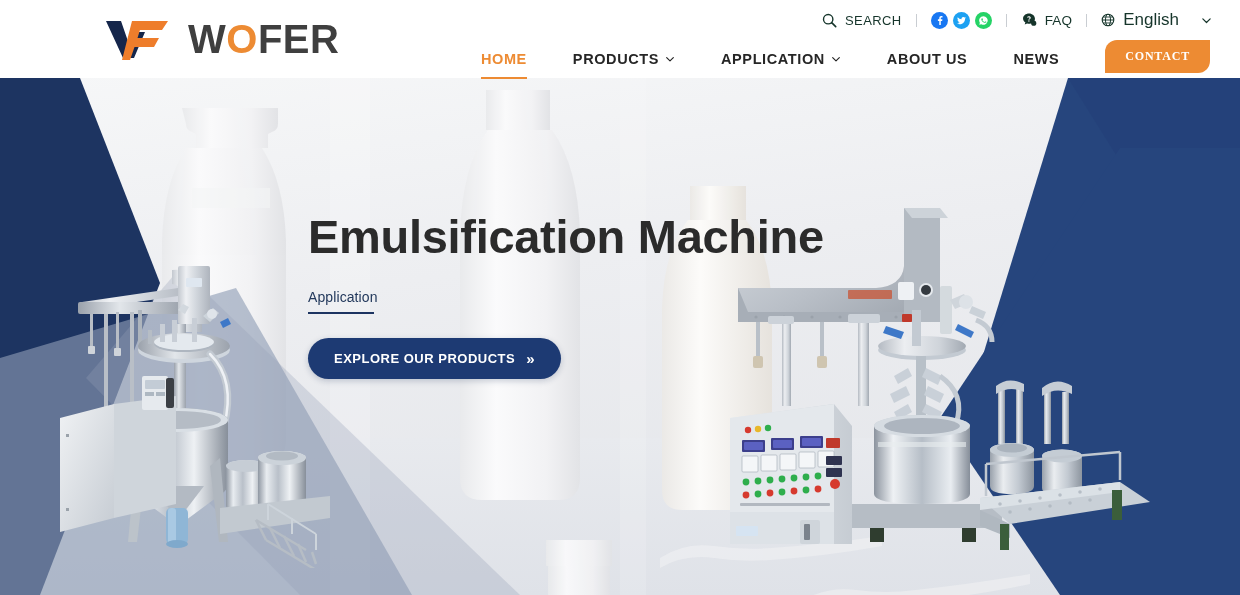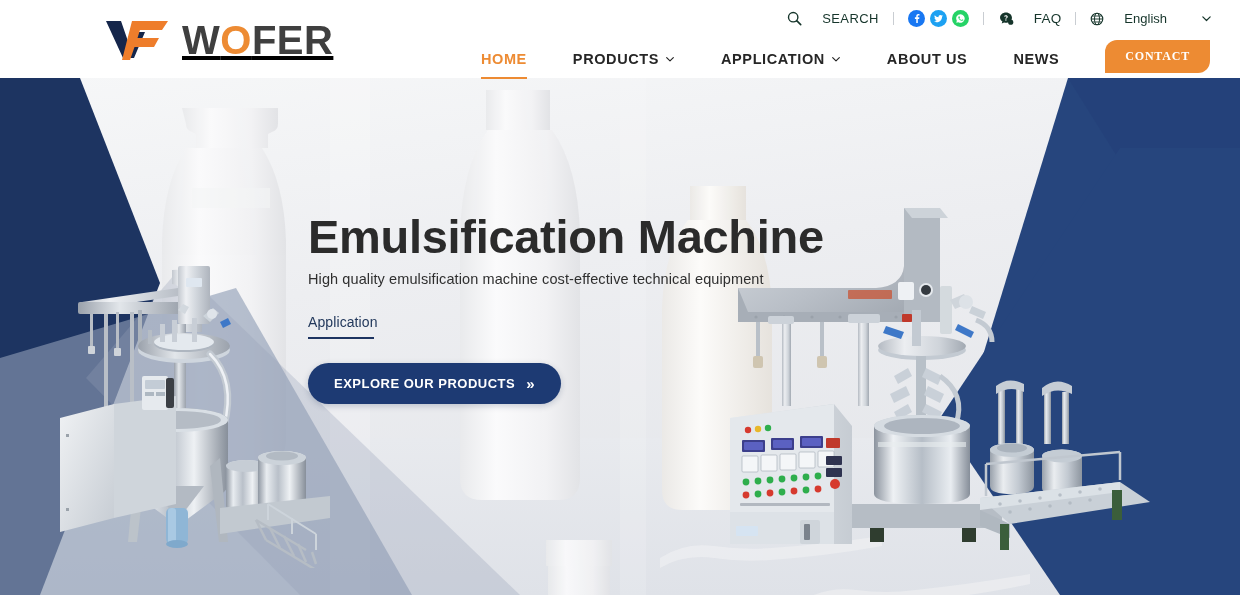--- a/index.html
+++ b/index.html
@@ -11,45 +11,45 @@
   }
   .page{ position:relative; width:1240px; height:595px; overflow:hidden; }
 
   
   .header{
     position:absolute; left:0; top:0; width:1240px; height:78px;
     background:#ffffff; z-index:40;
   }
   .logo{
     position:absolute; left:104px; top:18px;
-    display:flex; align-items:flex-end; gap:12px;text-decoration:underline;
+    display:flex; align-items:center; gap:18px;
   }
   .logo-mark{ width:66px; height:42px; display:block; }
   .logo-text{
     font-size:40px; font-weight:700; letter-spacing:.5px;
     color:#3f3f3f; line-height:1; font-family:"Liberation Sans", sans-serif;
   }
   .logo-text .o{ color:#ED8B33; }
 
   
   .utility{
     position:absolute; right:28px; top:10px;
     display:flex; align-items:center; gap:0px;
     font-size:12.5px; color:#1f3a2e;
   }
-  .util-item{ display:flex; align-items:center; gap:20px; color:#17352a; }
+  .util-item{ display:flex; align-items:center; gap:8px; color:#17352a; }
   .util-sep{ width:1px; height:13px; background:#c9cdd2; margin:0 14px; display:block; }
   .search-label{ font-size:13px; letter-spacing:.4px; color:#16352b; }
   .socials{ display:flex; align-items:center; gap:5px; }
   .soc{ width:17px; height:17px; border-radius:50%; display:flex; align-items:center; justify-content:center; }
   .soc-fb{ background:#1877F2; }
   .soc-tw{ background:#1DA1F2; }
   .soc-wa{ background:#25D366; }
   .faq-label{ font-size:13.5px; color:#16352b; letter-spacing:.2px; }
-  .lang-label{ font-size:13px; color:#16352b; }
+  .lang-label{ font-size:17px; color:#16352b; }
   .chev-wrap{ margin-left:14px; display:flex; align-items:center; }
 
   
   .nav{
     position:absolute; right:30px; top:40px;
     display:flex; align-items:flex-end; gap:0;
   }
   .nav-item{
     font-size:14.5px; font-weight:600; letter-spacing:.6px;
     color:#262626; padding:0 0; margin-left:46px;
@@ -492,21 +492,20 @@
 
       <g stroke="#c0c7cf" stroke-width="2.5" fill="none">
         <path d="M6 118 L6 86"></path>
           <path d="M140 102 L140 74"></path>
         <path d="M6 86 L140 74"></path>
       </g>
     </svg>
 
     <div class="hero-content">
       <h1 class="hero-title">Emulsification Machine</h1>
-      <p class="hero-sub">High quality emulsification machine cost-effective technical equipment</p>
 
       <div class="app-label">Application</div>
       <div class="app-rule"></div>
 
 
       <button class="explore-btn">
         <span>EXPLORE OUR PRODUCTS</span>
         <span class="arrows">»</span>
       </button>
     </div>

